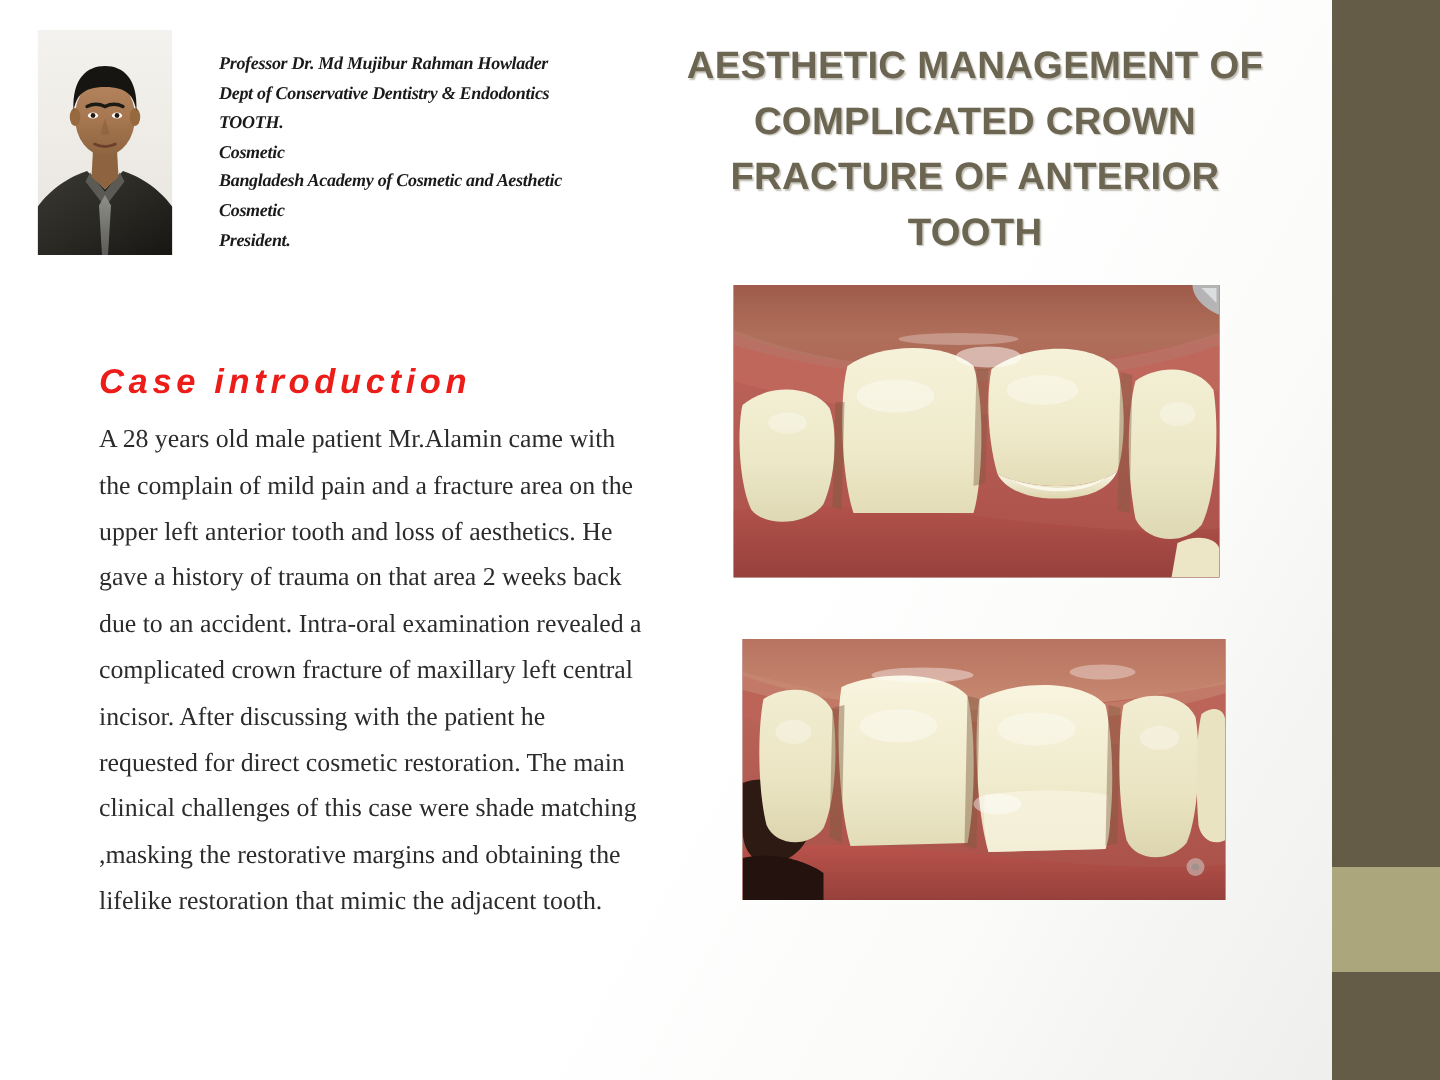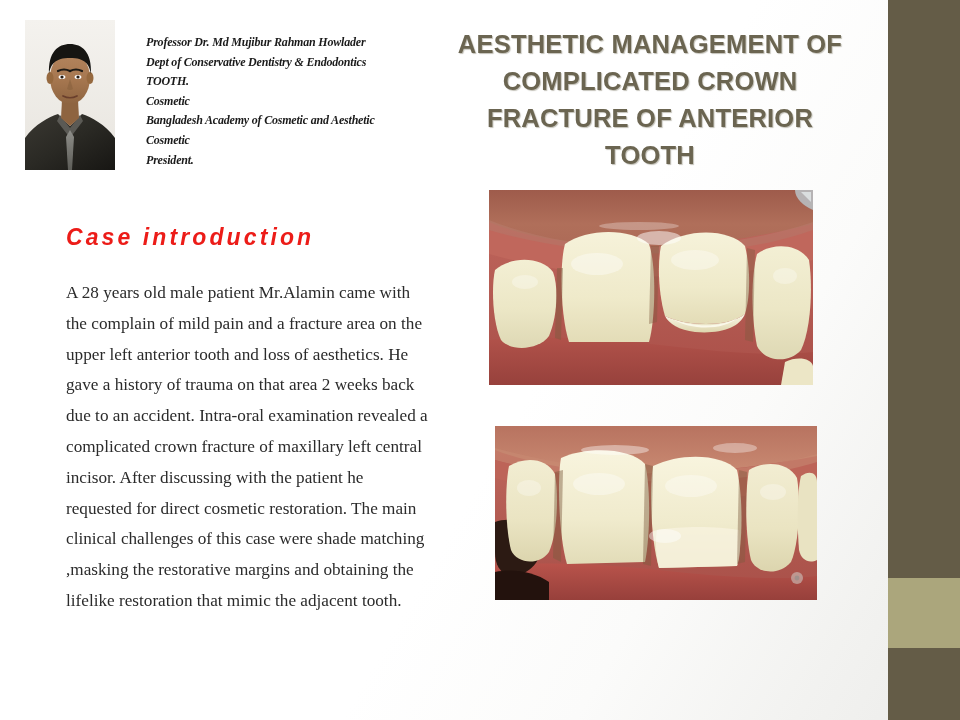--- a/index.html
+++ b/index.html
@@ -78,21 +78,21 @@
     line-height: 37px;
     color: #6B6551;
     text-shadow: 1px 1px 1px rgba(120,115,95,0.45);
     letter-spacing: 0.2px;
   }
 
   
   #case-heading {
     position: absolute;
     left: 66px;
-    top: 224px;
+    top: 241px;
     font-family: "Liberation Sans", sans-serif;
     font-weight: bold;
     font-style: italic;
     font-size: 23px;
     color: #EC1C18;
     letter-spacing: 3.1px;
   }
 
   #case-body {
     position: absolute;

